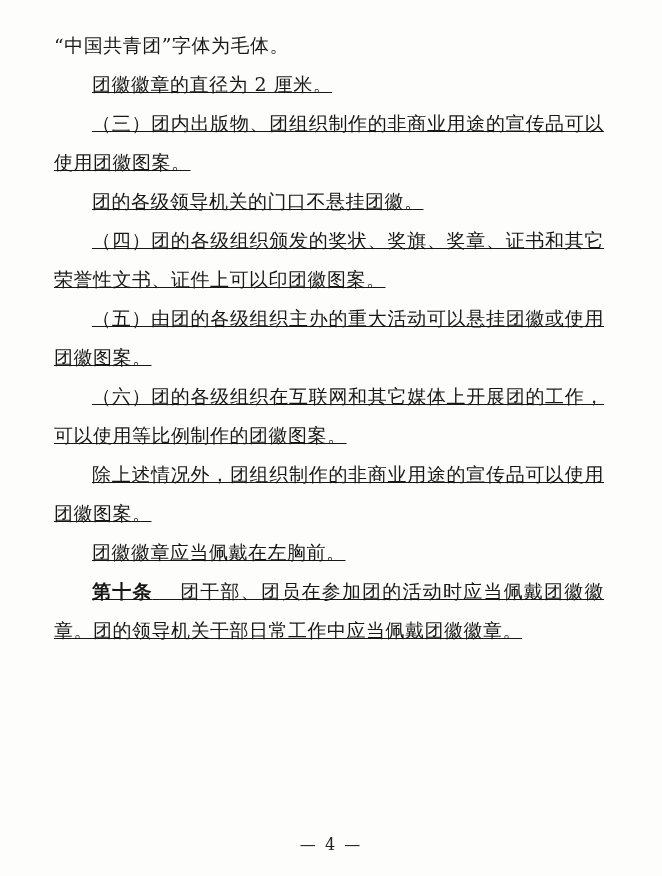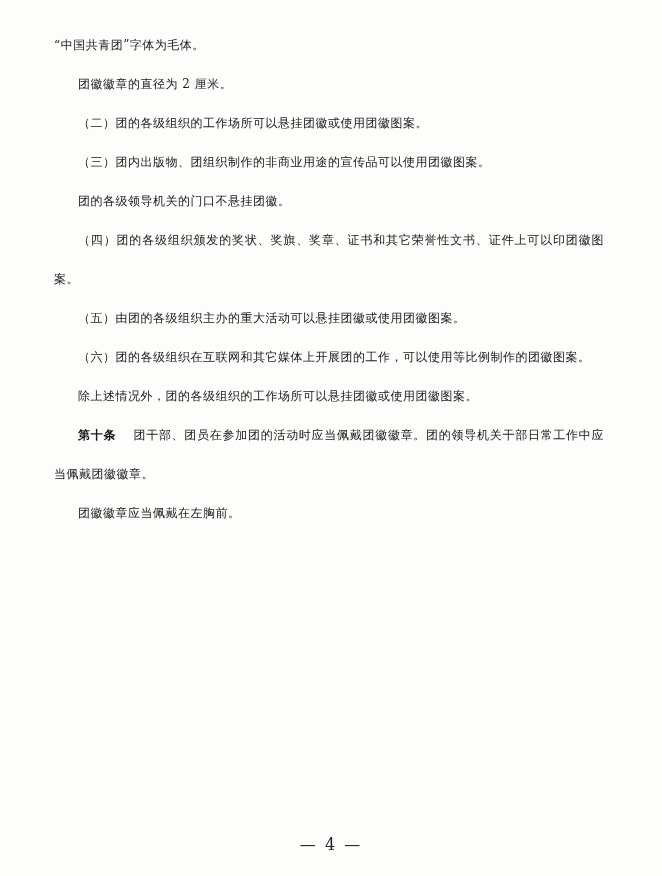--- a/index.html
+++ b/index.html
@@ -17,29 +17,30 @@
   .page {
     position: relative;
     width: 662px;
     height: 876px;
     box-sizing: border-box;
     padding: 26px 54px 0 54px;
     background: #fdfdfc;
   }
   .body-text p {
     margin: 0 4px 0 0;
-    font-size: 12px;
+    font-size: 19px;
     line-height: 39px;
     letter-spacing: 0.5px;
     text-align: justify;
     text-justify: inter-ideograph;
     color: #181818;
   }
   .indent {
     text-indent: 2em;
+    text-decoration: underline;
   }
   .noindent {
     text-indent: 0;
   }
   .article-head {
     font-weight: bold;
   }
   .footer {
     position: absolute;
     left: 0;
@@ -57,38 +58,37 @@
 <div class="page">
 
   <div class="body-text">
 
     <p class="noindent">“中国共青团”字体为毛体。</p>
 
     <p class="indent">团徽徽章的直径为 2 厘米。</p>
 
 
 
-    <p class="indent">（二）团的各级组织的工作场所可以悬挂团徽或使用团徽图案。</p>
 
     <p class="indent">（三）团内出版物、团组织制作的非商业用途的宣传品可以使用团徽图案。</p>
 
     <p class="indent">团的各级领导机关的门口不悬挂团徽。</p>
 
     <p class="indent">（四）团的各级组织颁发的奖状、奖旗、奖章、证书和其它荣誉性文书、证件上可以印团徽图案。</p>
 
     <p class="indent">（五）由团的各级组织主办的重大活动可以悬挂团徽或使用团徽图案。</p>
 
     <p class="indent">（六）团的各级组织在互联网和其它媒体上开展团的工作，可以使用等比例制作的团徽图案。</p>
 
-    <p class="indent">除上述情况外，团的各级组织的工作场所可以悬挂团徽或使用团徽图案。</p>
+    <p class="indent">除上述情况外，团组织制作的非商业用途的宣传品可以使用团徽图案。</p>
+
+    <p class="indent">团徽徽章应当佩戴在左胸前。</p>
 
     <p class="indent">
       <span class="article-head">第十条</span>
       <span>　团干部、团员在参加团的活动时应当佩戴团徽徽章。团的领导机关干部日常工作中应当佩戴团徽徽章。</span>
     </p>
-
-    <p class="indent">团徽徽章应当佩戴在左胸前。</p>
 
   </div>
 
   <div class="footer">— 4 —</div>
 
 </div>
 
 </body></html>

